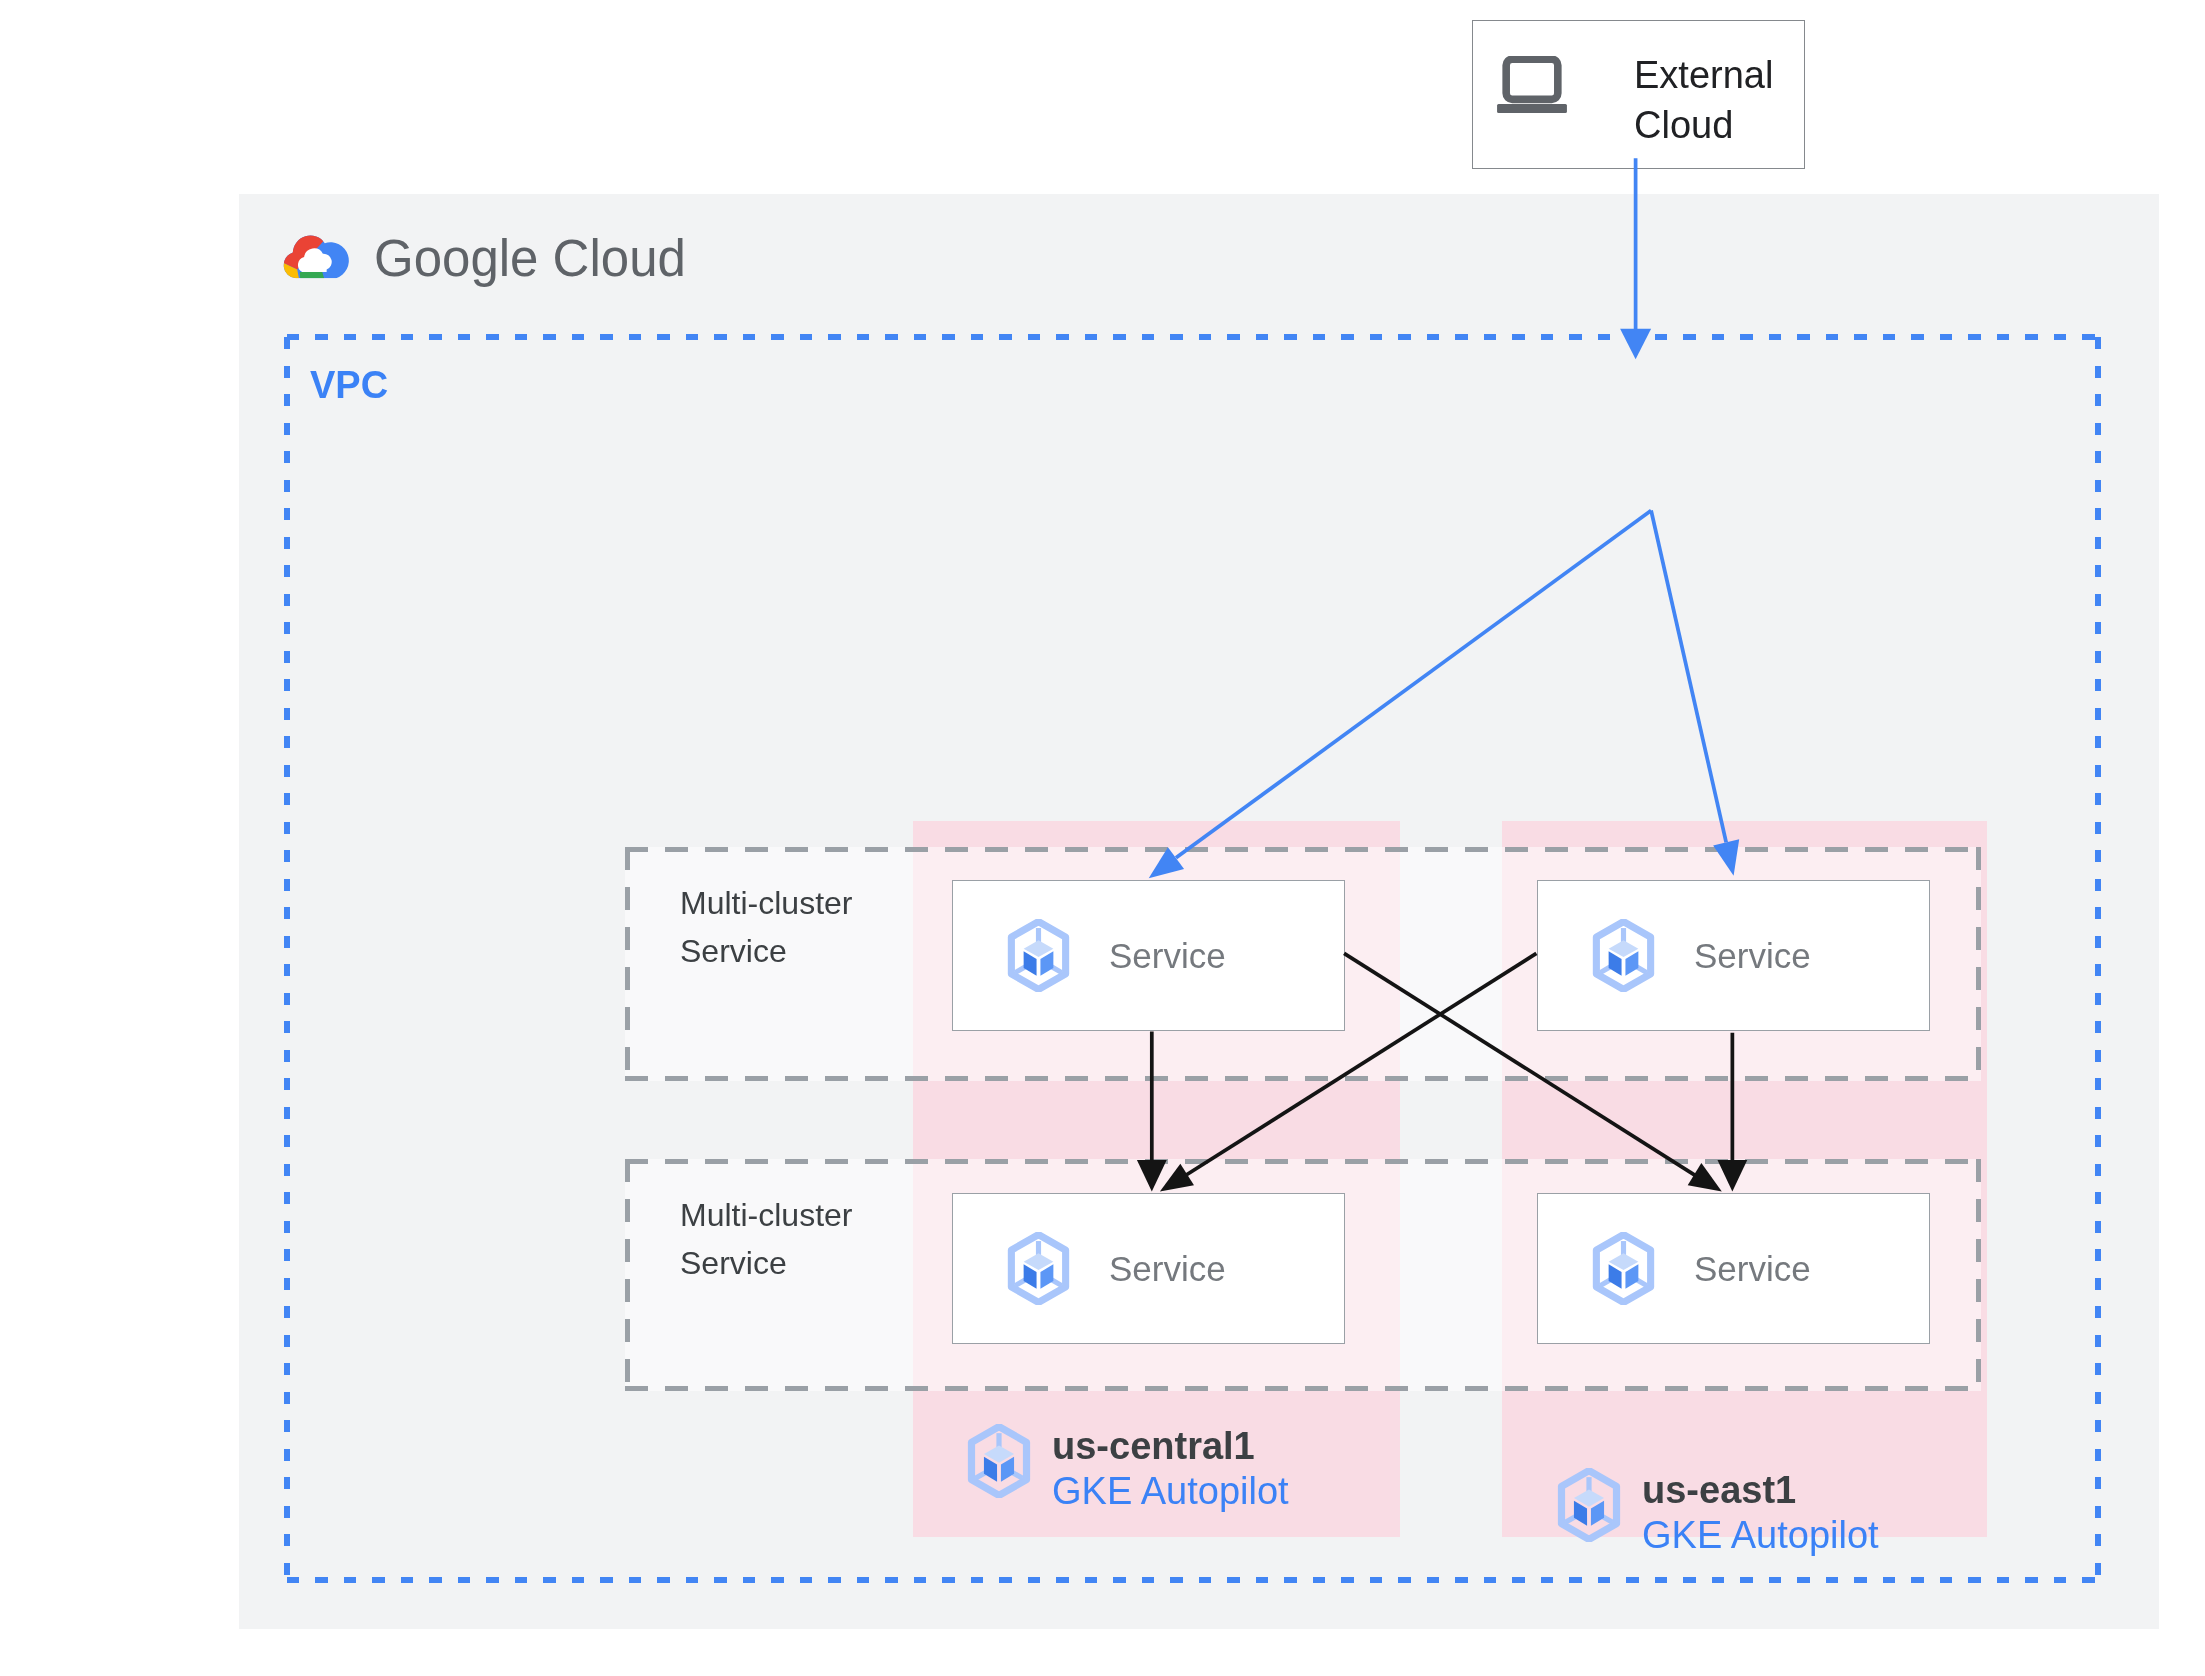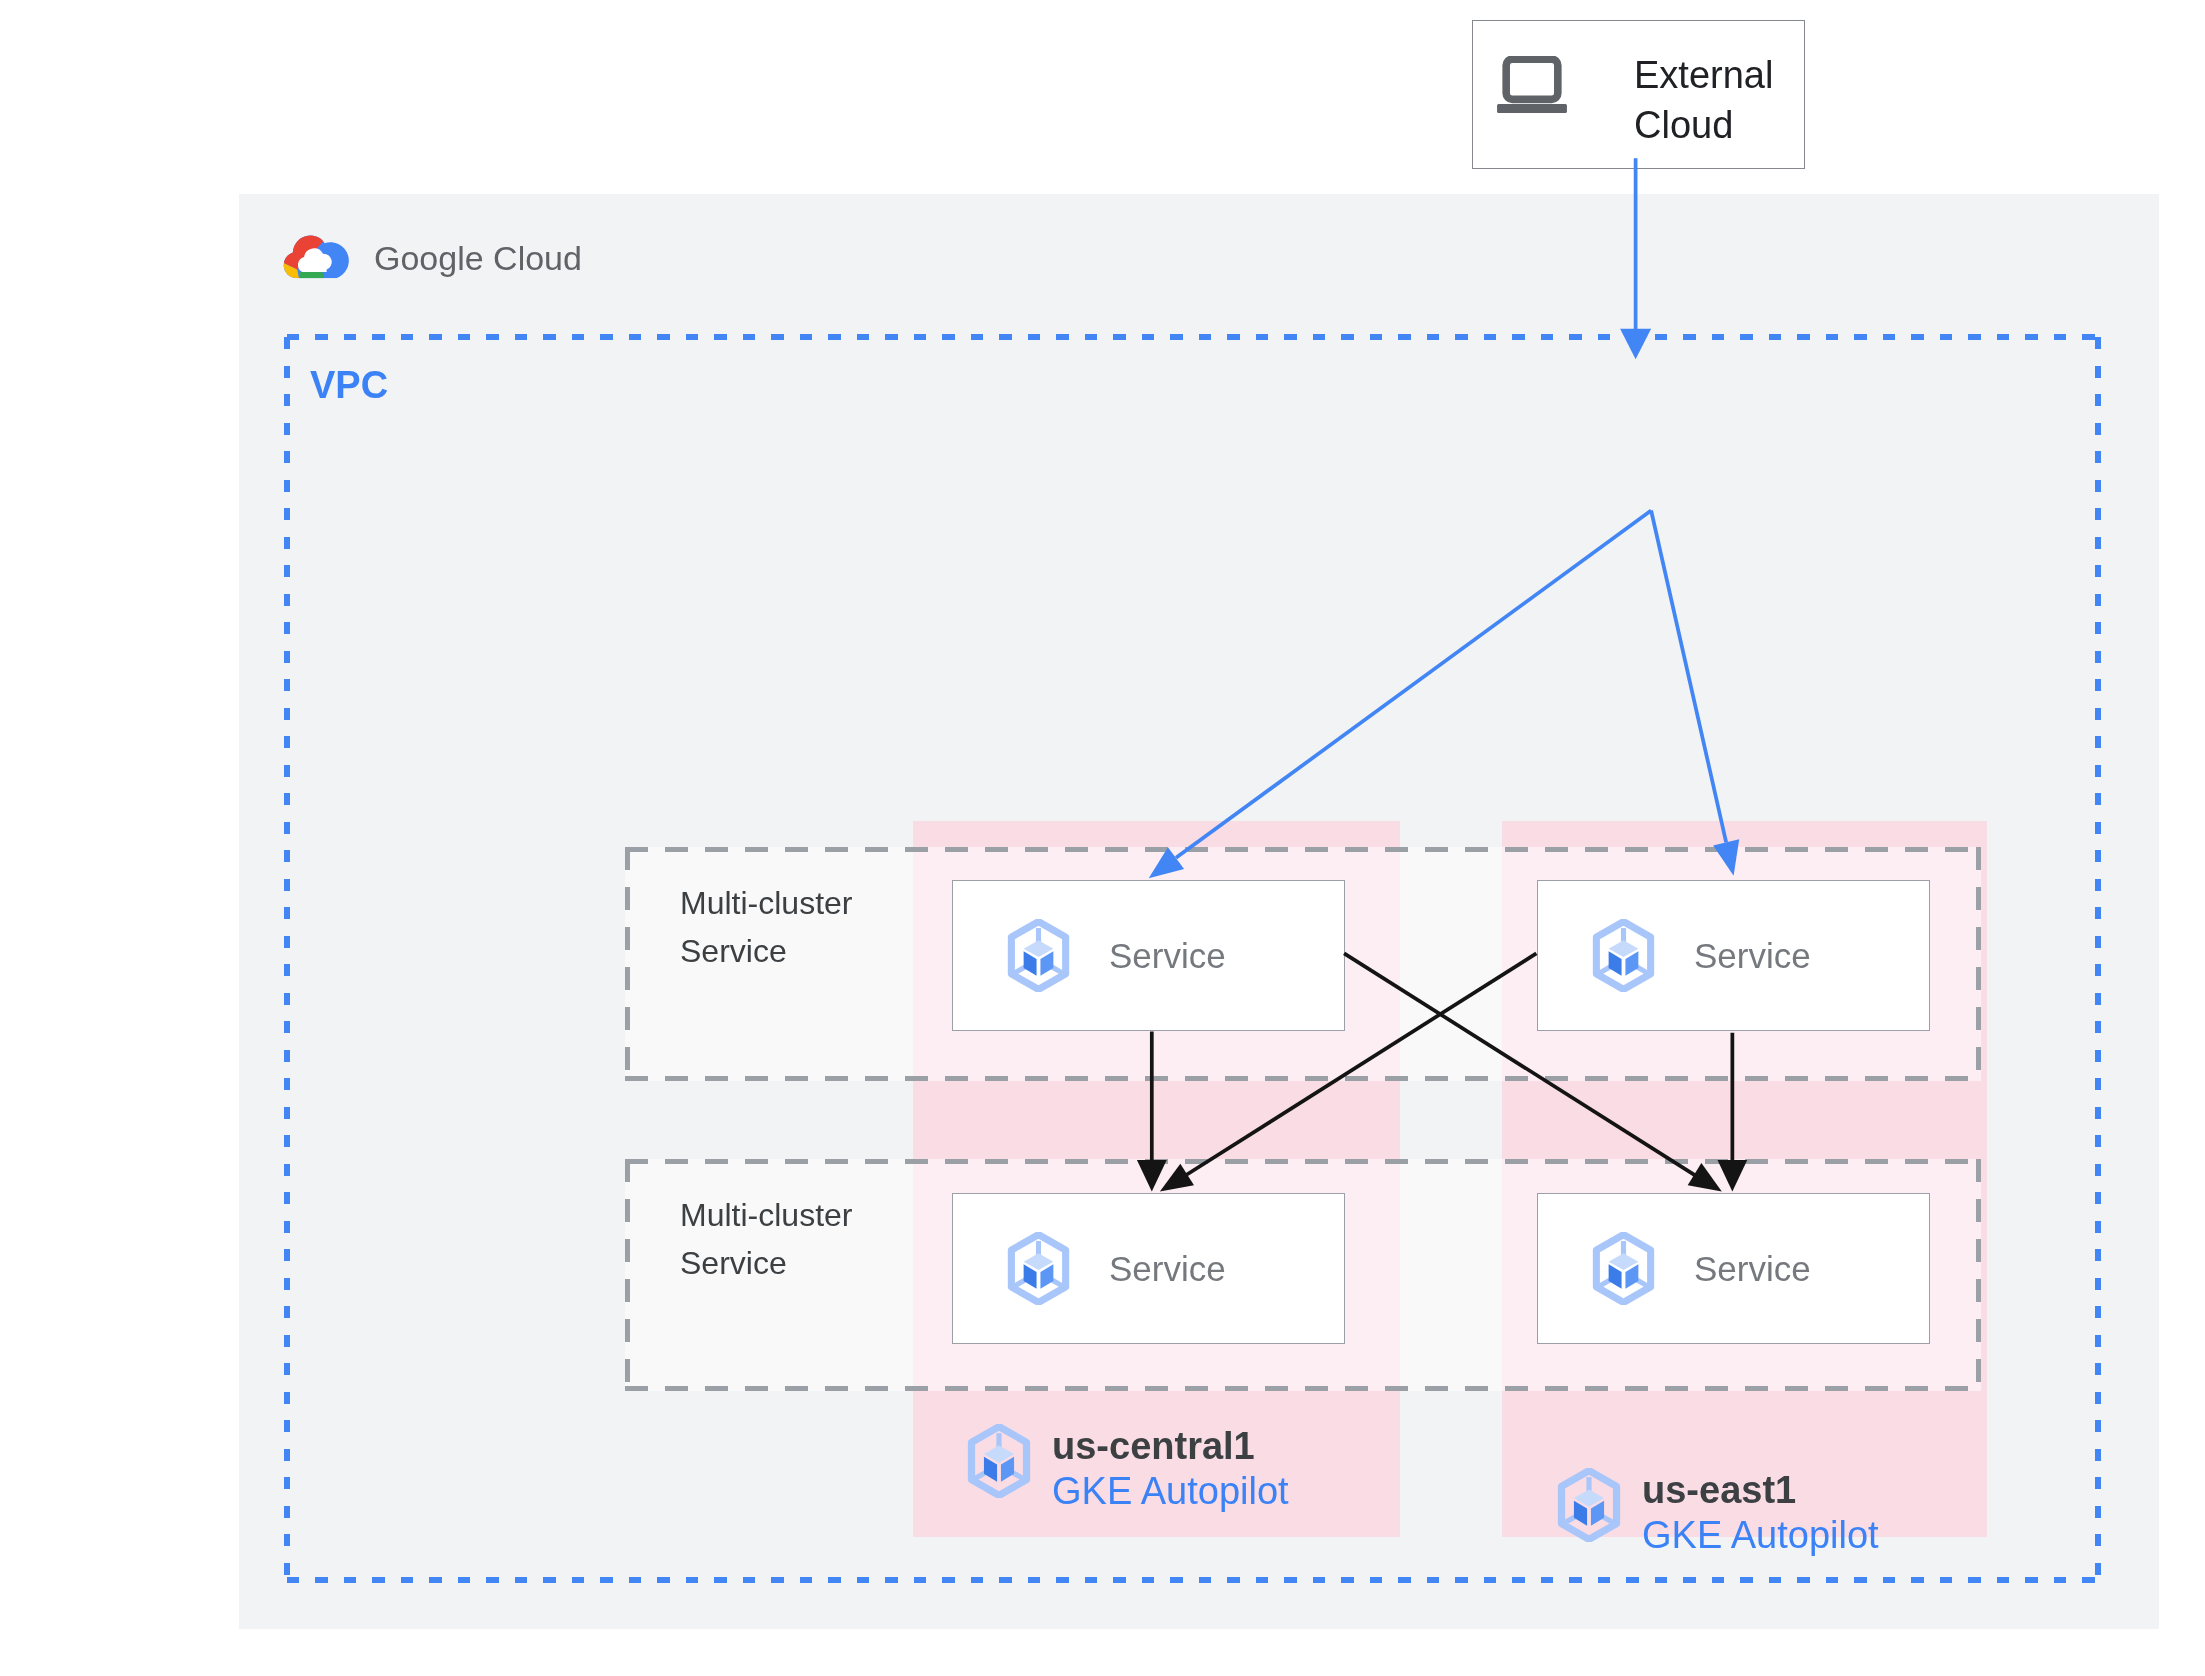--- a/index.html
+++ b/index.html
@@ -5,21 +5,21 @@
   html,body{margin:0;padding:0;background:#ffffff;}
   body{font-family:"Liberation Sans", sans-serif;}
   #canvas{position:relative;width:2205px;height:1676px;background:#ffffff;overflow:hidden;}
   .abs{position:absolute;}
 
   
   #panel{left:239px;top:194px;width:1920px;height:1435px;background:#F2F3F4;}
 
   
   #logo{left:278px;top:228px;display:flex;align-items:center;gap:20px;}
-  #logo .logo-text{font-size:34px;color:#5F6368;letter-spacing:0px;}
+  #logo .logo-text{font-size:51px;color:#5F6368;letter-spacing:0px;}
   .hdot{height:5.6px;background:repeating-linear-gradient(90deg,#4285F4 0 12.4px,transparent 12.4px 28.5px);}
   .vdot{width:5.6px;background:repeating-linear-gradient(180deg,#4285F4 0 12.4px,transparent 12.4px 28.5px);}
   #vpc-label{left:310px;top:364px;font-size:38px;font-weight:bold;color:#3b82f6;}
 
   
   .pink-col{background:#F9DCE4;}
 
   
   .mcs-region{background:rgba(255,255,255,0.52);}
   .hdash{height:5px;background:repeating-linear-gradient(90deg,#9AA0A6 0 23px,transparent 23px 40px);}

